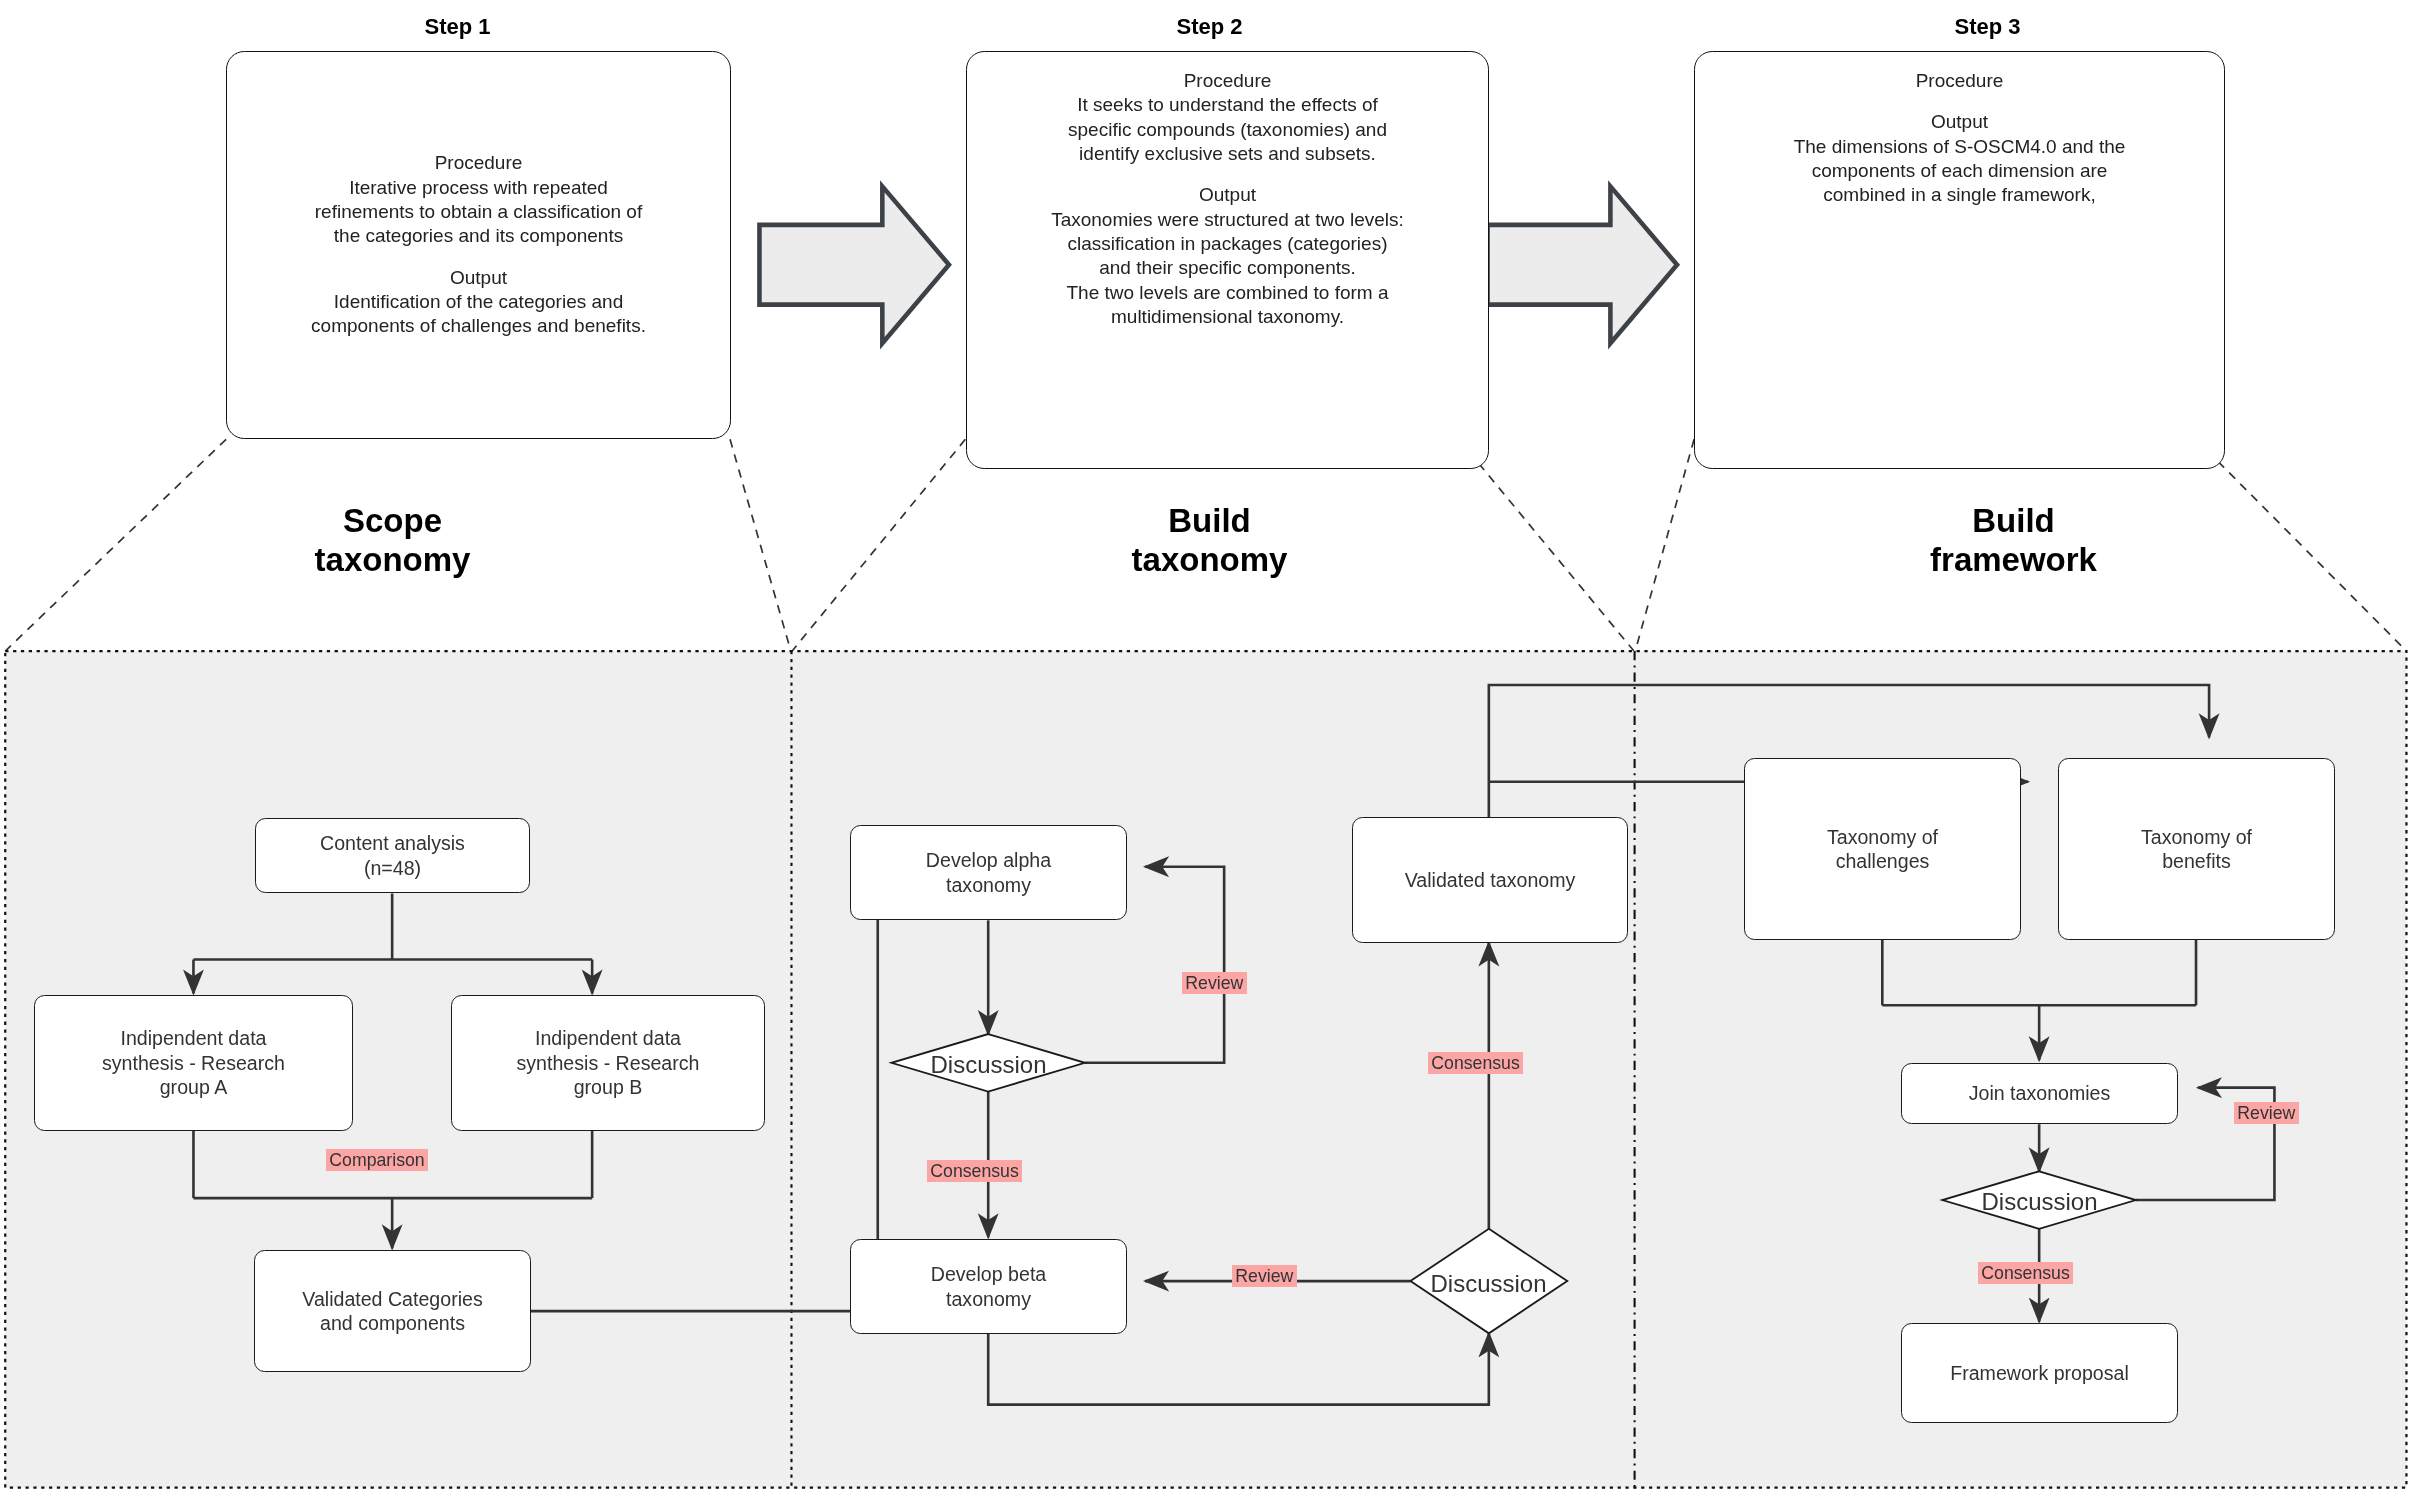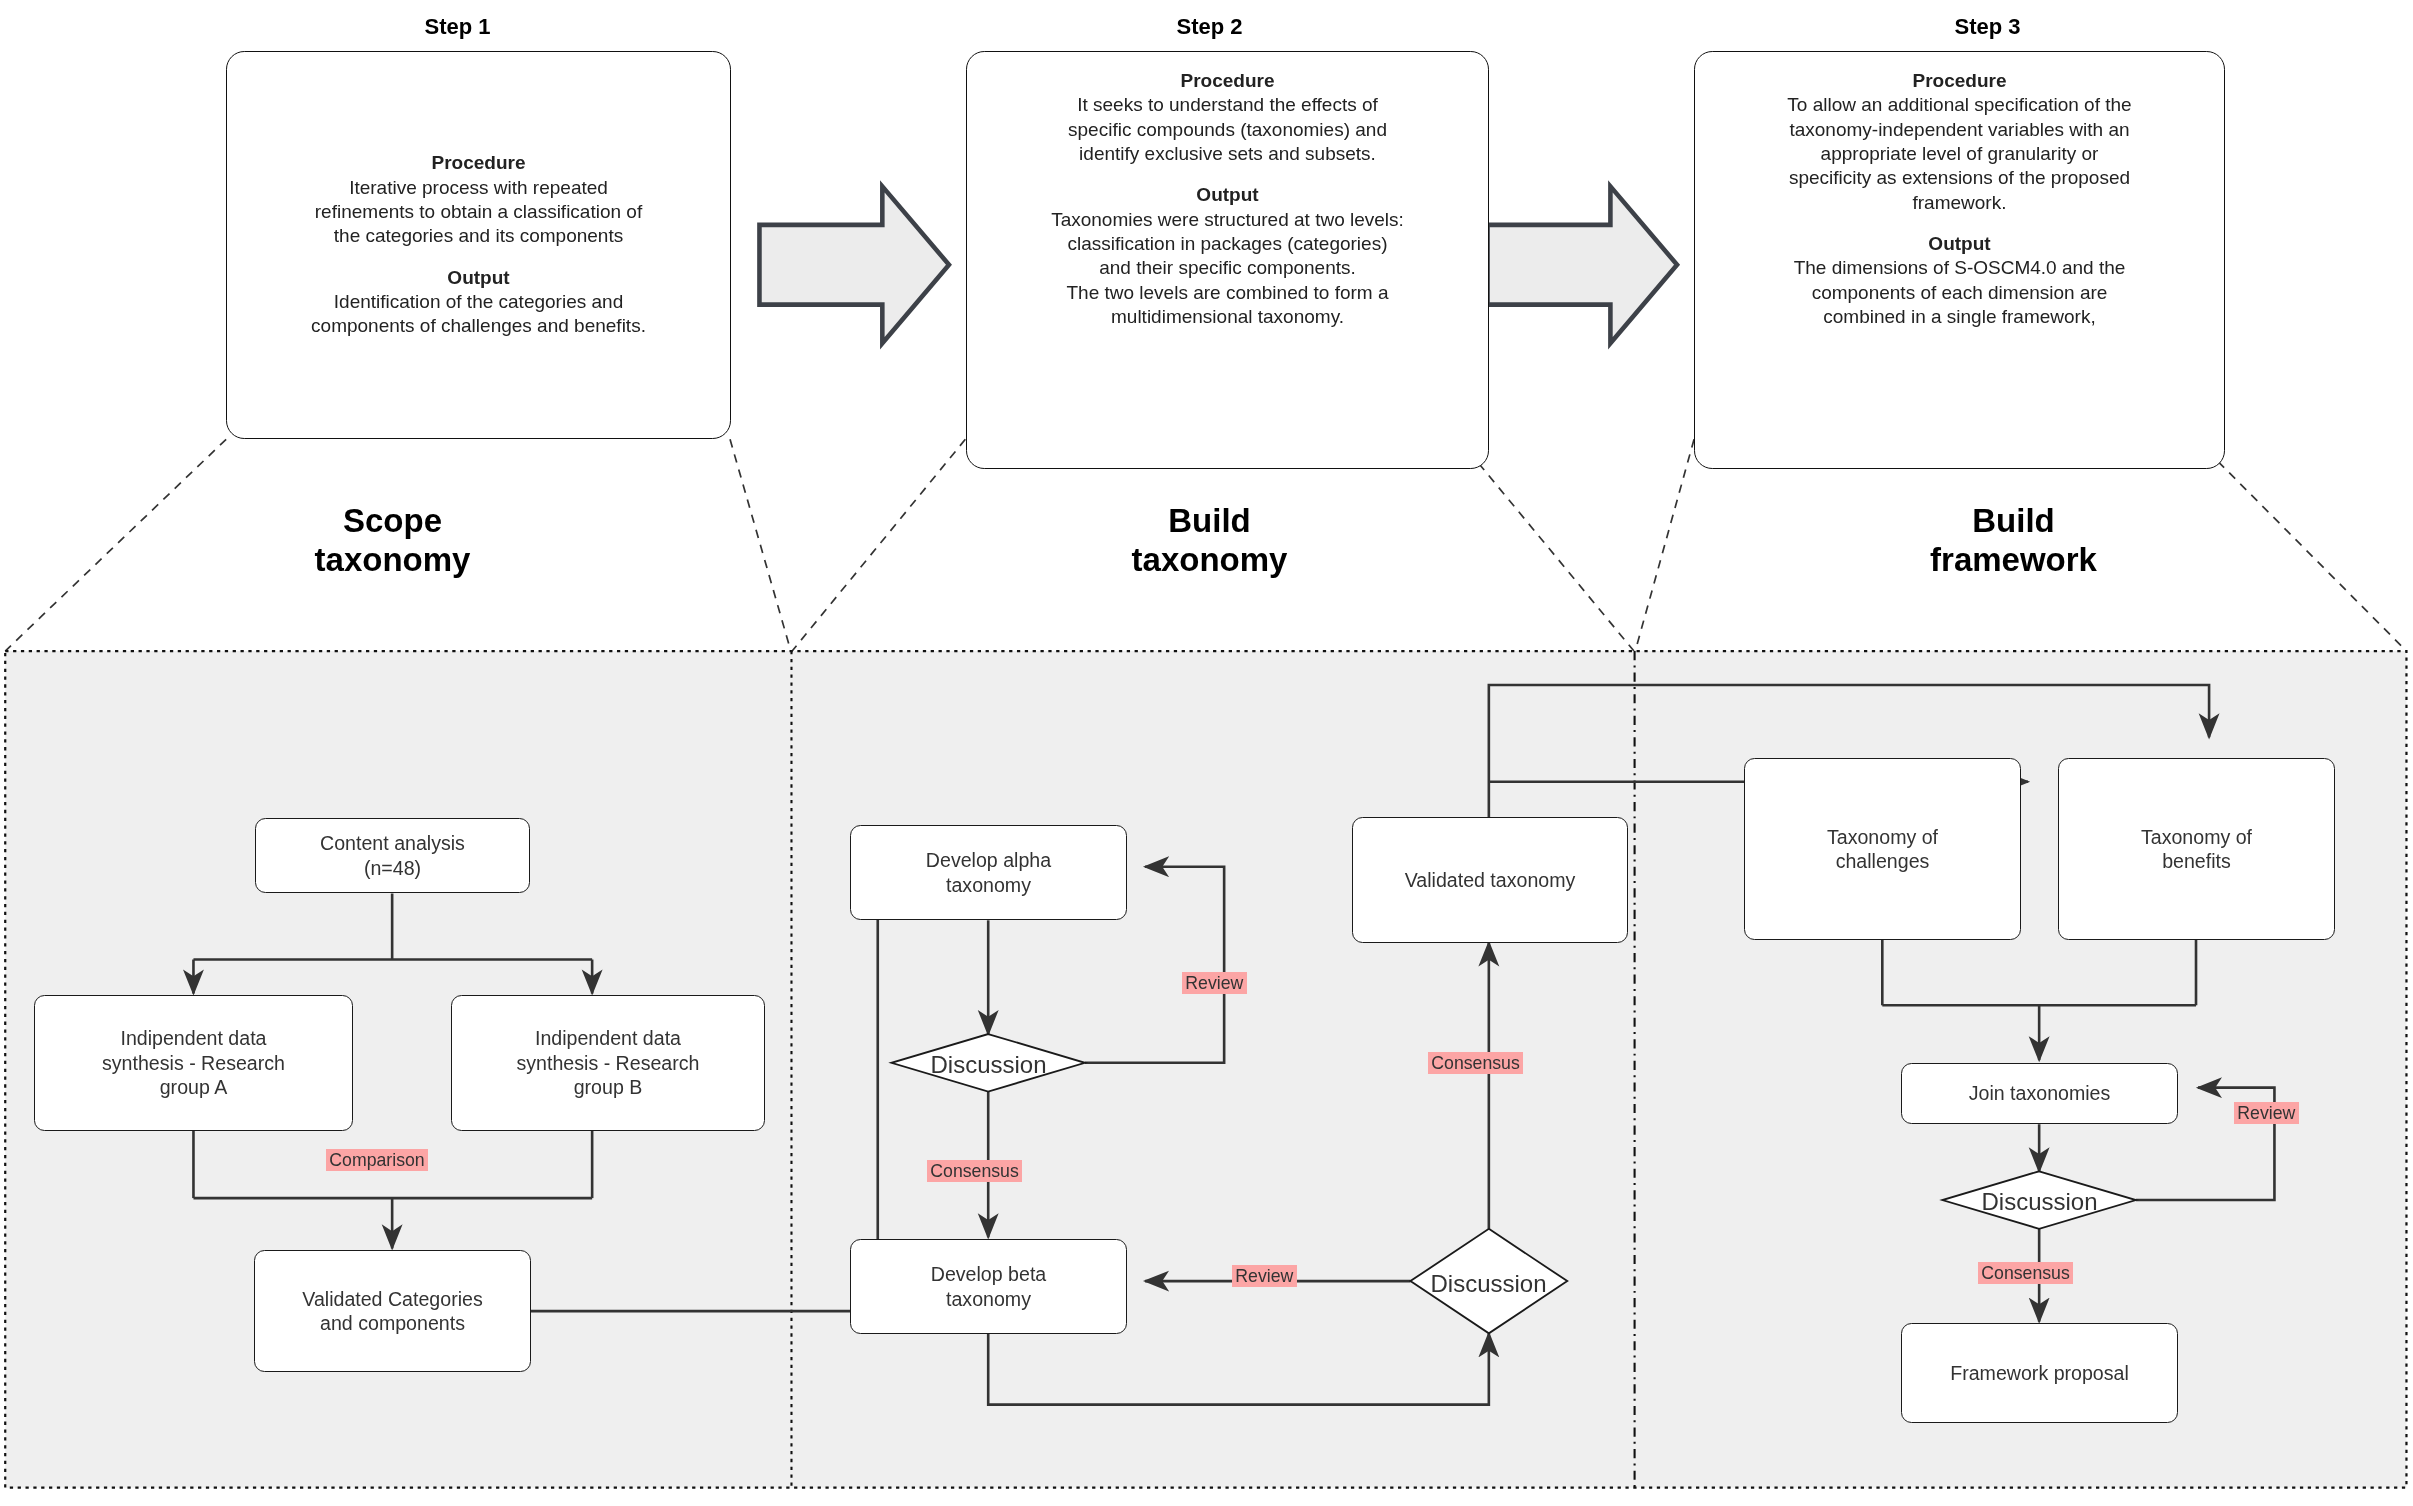--- a/index.html
+++ b/index.html
@@ -4,21 +4,21 @@
 <style>
   html,body{margin:0;padding:0;background:#ffffff;}
   #stage{position:relative;width:2413px;height:1506px;background:#ffffff;
          font-family:"Liberation Sans","DejaVu Sans",sans-serif;overflow:hidden;border-radius:11px;}
   svg{position:absolute;left:0;top:0;width:2413px;height:1506px;}
   .step-title{position:absolute;font-size:22px;font-weight:bold;color:#000;text-align:center;}
   .phase-title{position:absolute;font-size:33px;font-weight:bold;color:#000;text-align:center;line-height:1.18;}
   .stepbox{position:absolute;box-sizing:border-box;border:1.3px solid #111;border-radius:18.3px;
            background:#ffffff;display:flex;flex-direction:column;justify-content:center;
            align-items:center;padding:9.2px 10.5px;}
-  .stepbox .hd{font-size:19px;font-weight:bold;color:#222;line-height:1.28;}
+  .stepbox .hd{font-size:19px;font-weight:normal;color:#222;line-height:1.28;}
   .stepbox .bd{font-size:19px;color:#222;line-height:1.28;text-align:center;white-space:pre-line;}
   .gap{height:17px;}
   .nodebox{position:absolute;box-sizing:border-box;border:1.6px solid #1a1a1a;border-radius:10.5px;
            background:#ffffff;display:flex;align-items:center;justify-content:center;
            text-align:center;font-size:19.6px;color:#333;line-height:1.25;white-space:pre-line;}
   .edgelabel{position:absolute;font-size:17.7px;color:#333;background:#fca5a5;
              padding:0.7px 3.3px;white-space:nowrap;}
   .diamond-label{position:absolute;font-size:24px;color:#333;white-space:nowrap;text-align:center;}
 </style>
 </head>
@@ -135,25 +135,20 @@
     <div class="hd">Output</div>
     <div class="bd">Taxonomies were structured at two levels:
 classification in packages (categories)
 and their specific components.
 The two levels are combined to form a
 multidimensional taxonomy.</div>
   </div>
 
   <div class="stepbox" style="left:1694px;top:51px;width:531px;height:418px;justify-content:flex-start;padding-top:17px;">
     <div class="hd">Procedure</div>
-    <div class="bd">To allow an additional specification of the
-taxonomy-independent variables with an
-appropriate level of granularity or
-specificity as extensions of the proposed
-framework.</div>
     <div class="gap"></div>
     <div class="hd">Output</div>
     <div class="bd">The dimensions of S-OSCM4.0 and the
 components of each dimension are
 combined in a single framework,</div>
   </div>
 
   <div class="phase-title" style="left:288px;top:502px;width:209px;">
     <div>Scope</div>
     <div>taxonomy</div>

